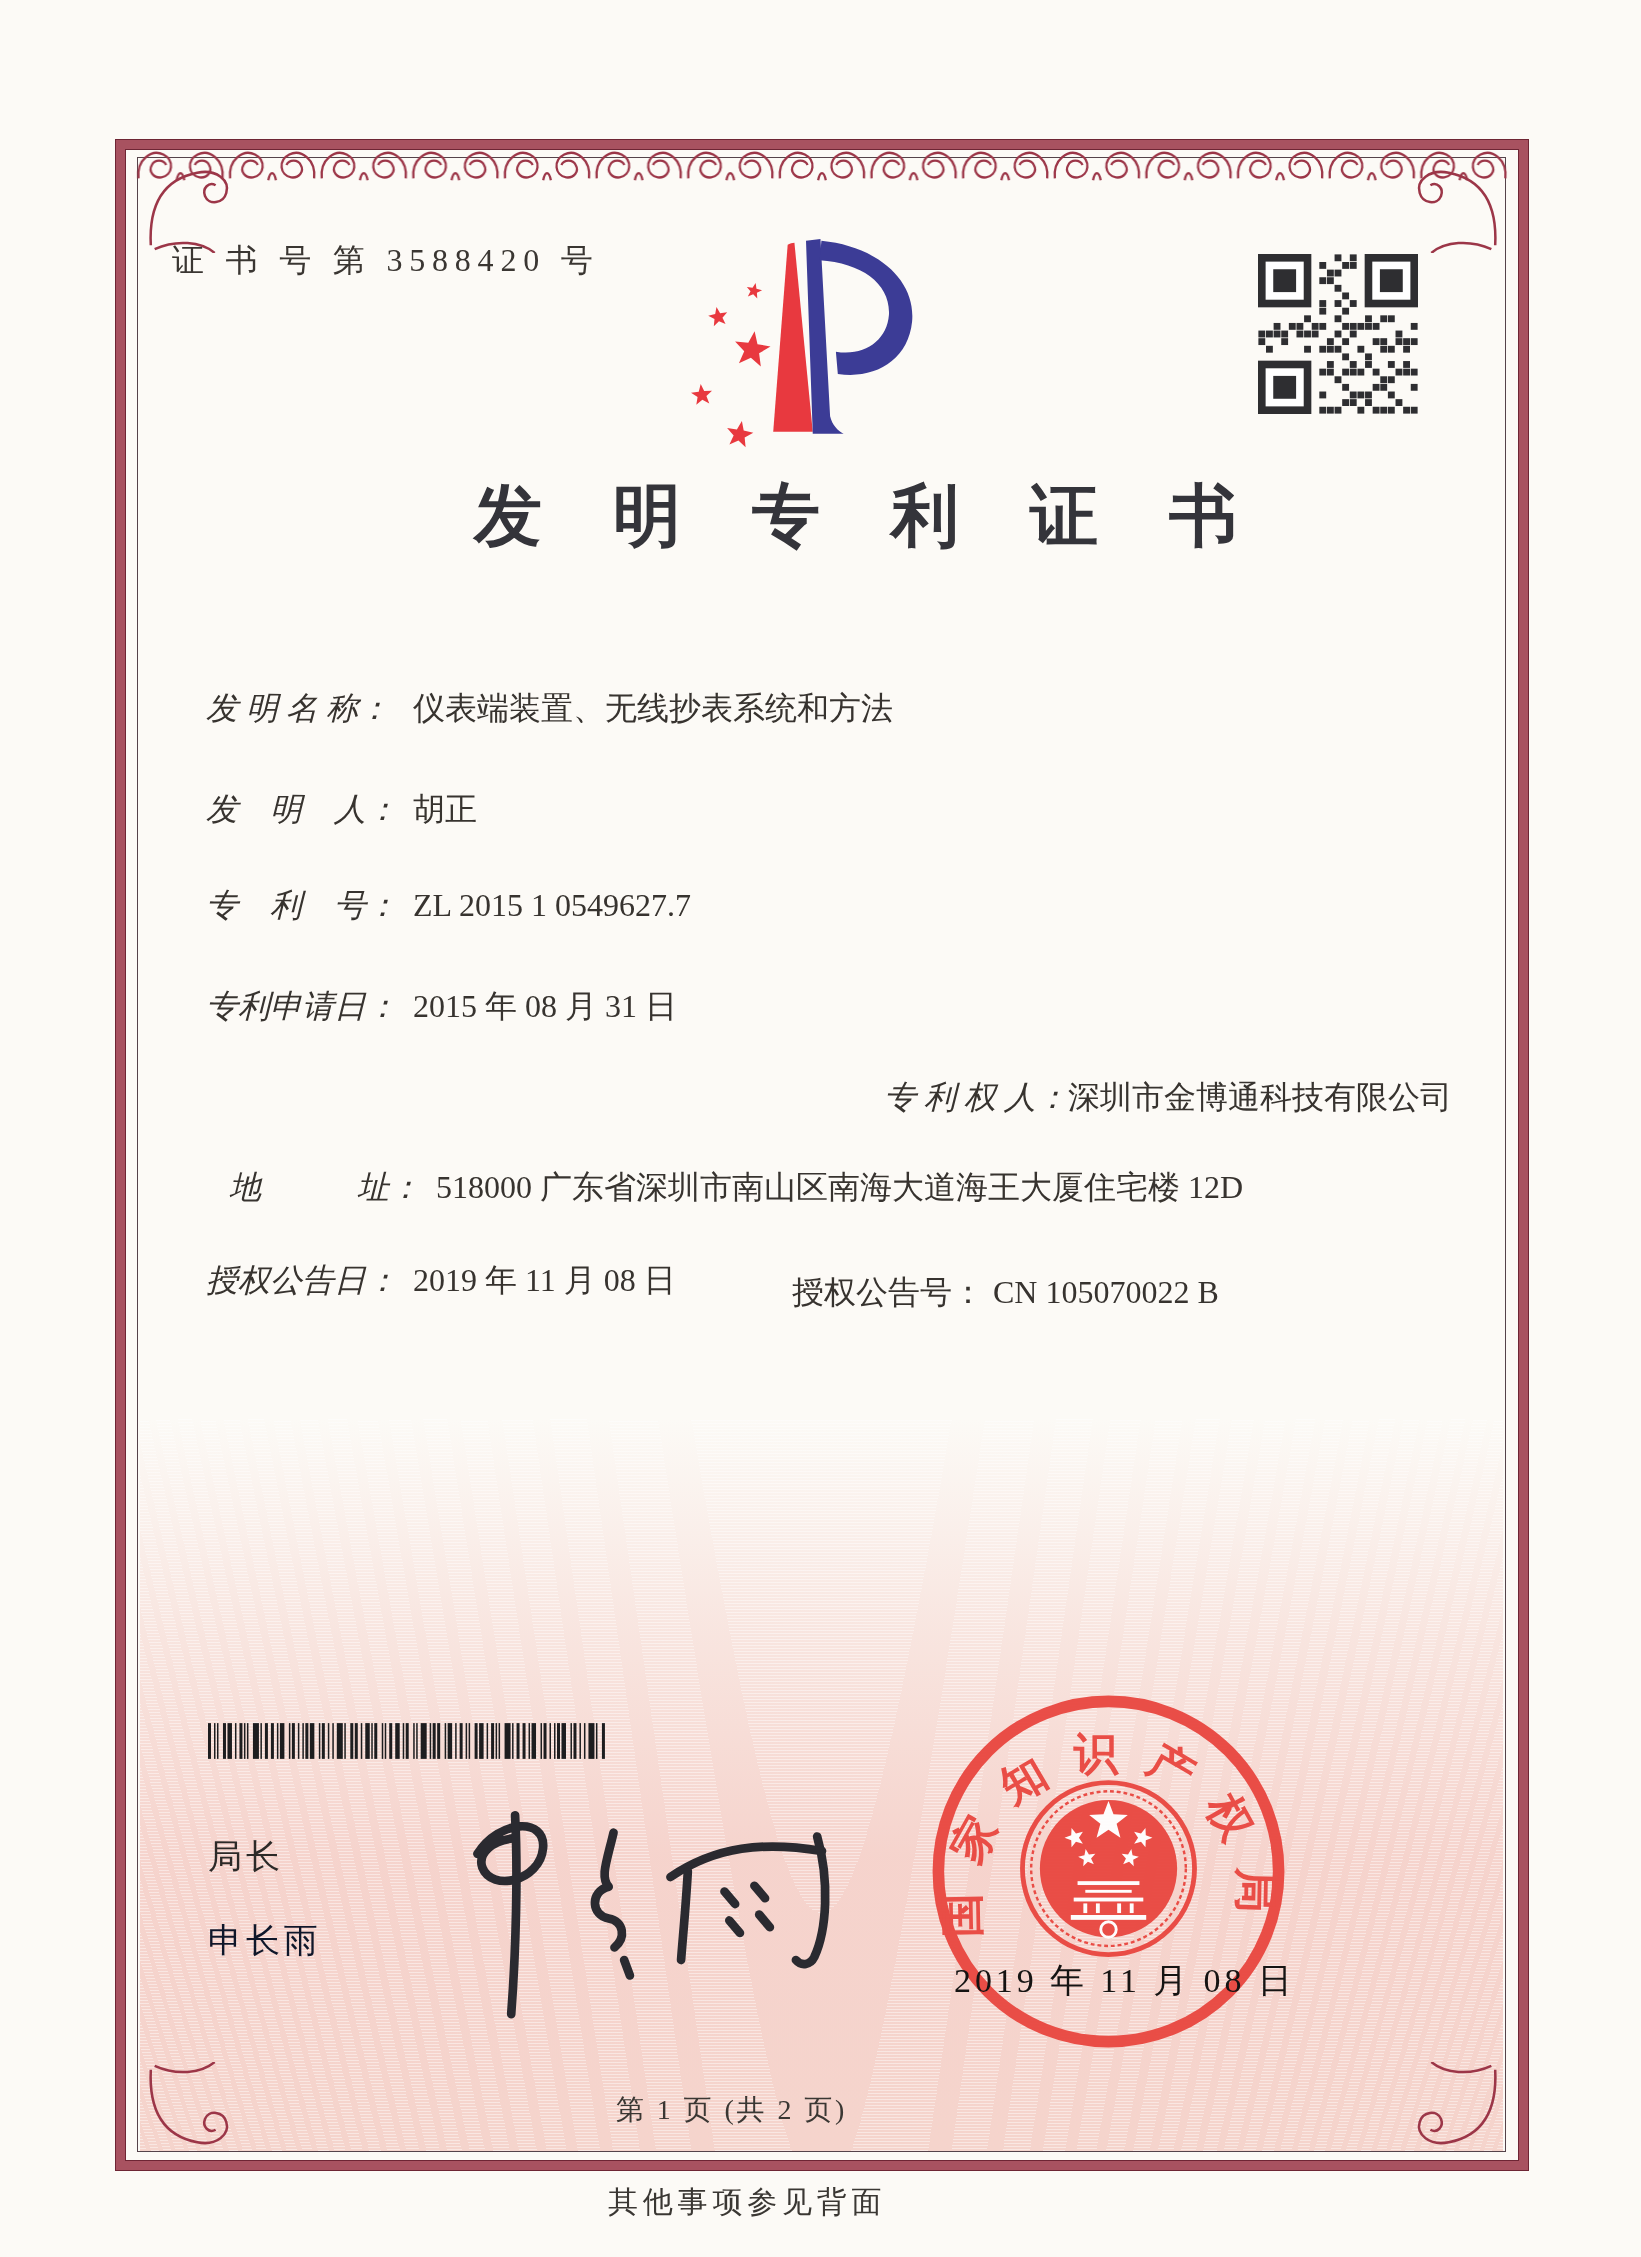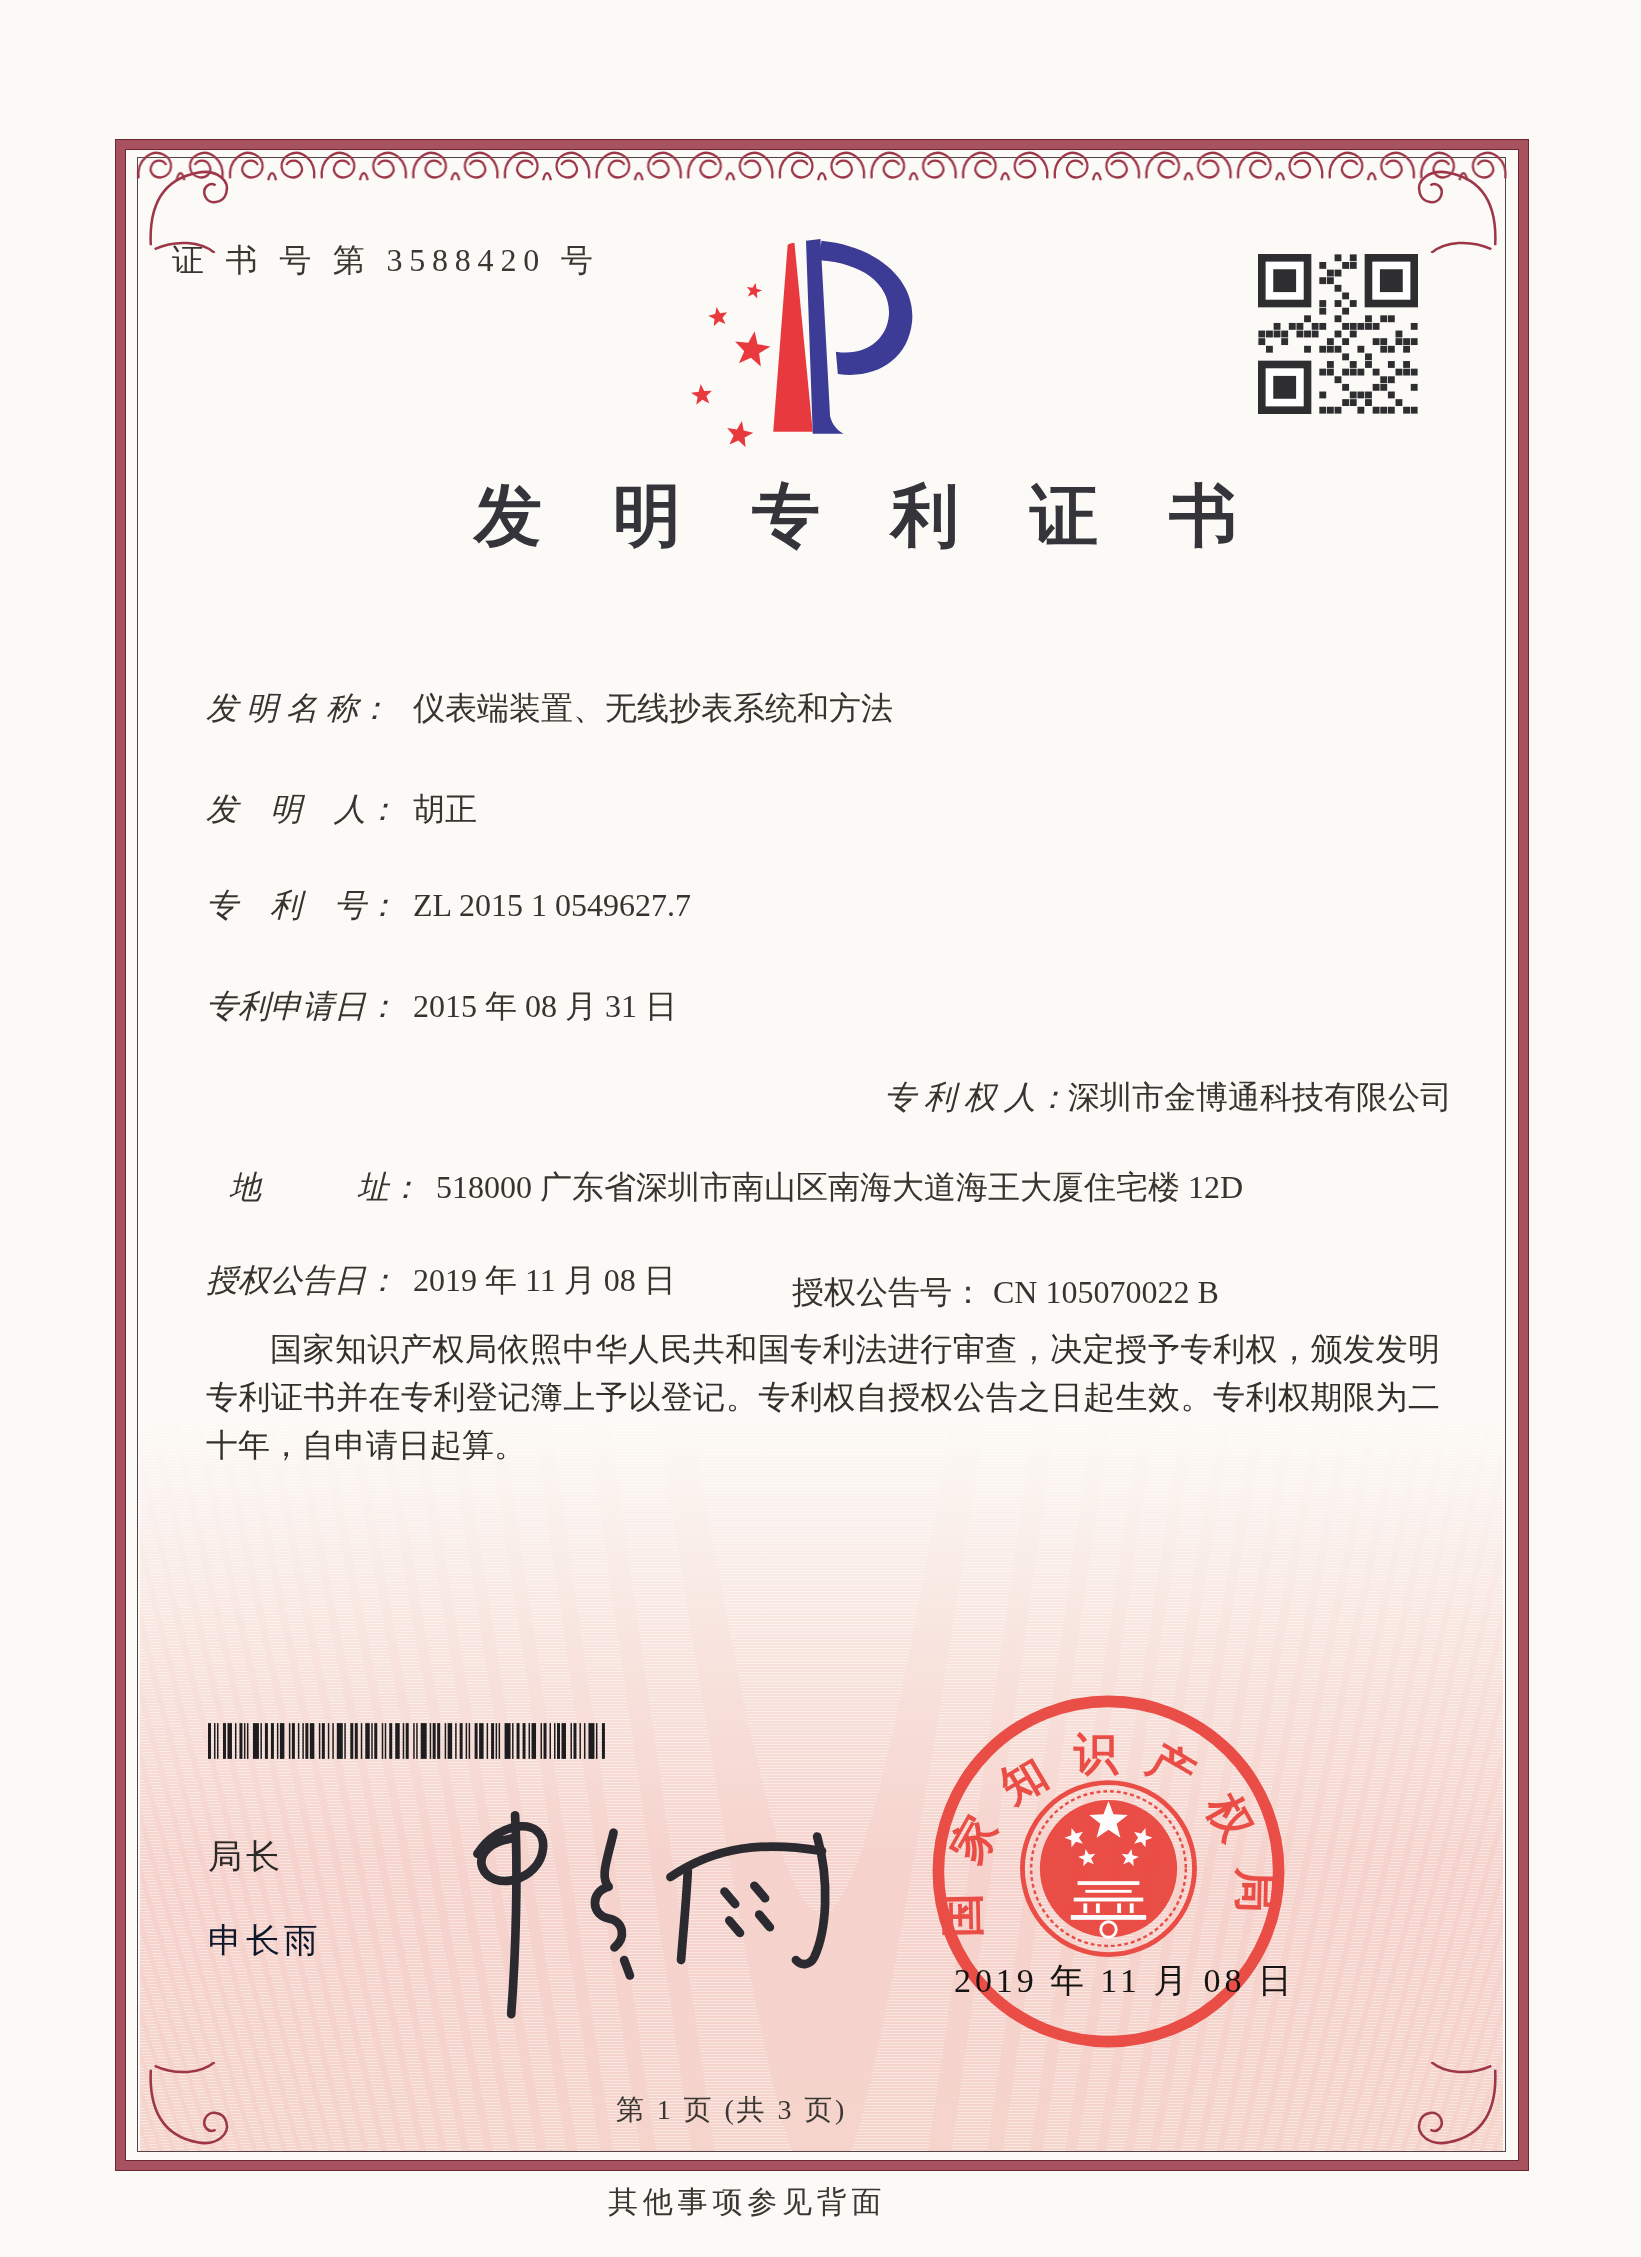--- a/index.html
+++ b/index.html
@@ -274,21 +274,20 @@
   <span class="lab">地　　　址：</span><span>518000 广东省深圳市南山区南海大道海王大厦住宅楼 12D</span>
 </div>
 <div class="abs field r7">
   <span class="lab">授权公告日：</span><span>2019 年 11 月 08 日</span>
   <span class="grant-no">
     <span class="lab2">授权公告号：</span><span>CN 105070022 B</span>
   </span>
 </div>
 
 <div class="abs paras">
-  <p>国家知识产权局依照中华人民共和国专利法进行审查，决定授予专利权，颁发发明专利证书并在专利登记簿上予以登记。专利权自授权公告之日起生效。专利权期限为二十年，自申请日起算。</p>
 </div>
 
 <svg class="abs barcode" id="barcode-svg" width="402" height="36" viewBox="0 0 416 37">
     <rect x="0" y="0" width="3.1" height="37" fill="#1d1d1f"></rect>
     <rect x="6.2" y="0" width="1.55" height="37" fill="#1d1d1f"></rect>
     <rect x="9.3" y="0" width="1.55" height="37" fill="#1d1d1f"></rect>
     <rect x="15.5" y="0" width="3.1" height="37" fill="#1d1d1f"></rect>
     <rect x="20.15" y="0" width="4.65" height="37" fill="#1d1d1f"></rect>
     <rect x="27.9" y="0" width="1.55" height="37" fill="#1d1d1f"></rect>
     <rect x="32.55" y="0" width="3.1" height="37" fill="#1d1d1f"></rect>
@@ -409,15 +408,15 @@
       <rect x="204" y="228" width="4" height="10"></rect>
       <rect x="217" y="228" width="4" height="10"></rect>
       <rect x="156" y="240" width="78" height="5"></rect>
     </g>
     <circle cx="195" cy="255" r="8" fill="none" stroke="#ffffff" stroke-width="3"></circle>
   </g>
 </svg>
 
 <div class="abs seal-date">2019 年 11 月 08 日</div>
 
-<div class="abs page-ind">第 1 页 (共 3 页)</div>
+<div class="abs page-ind">第 1 页 (共 2 页)</div>
 <div class="abs back-note">其他事项参见背面</div>
 
 
 </body></html>

